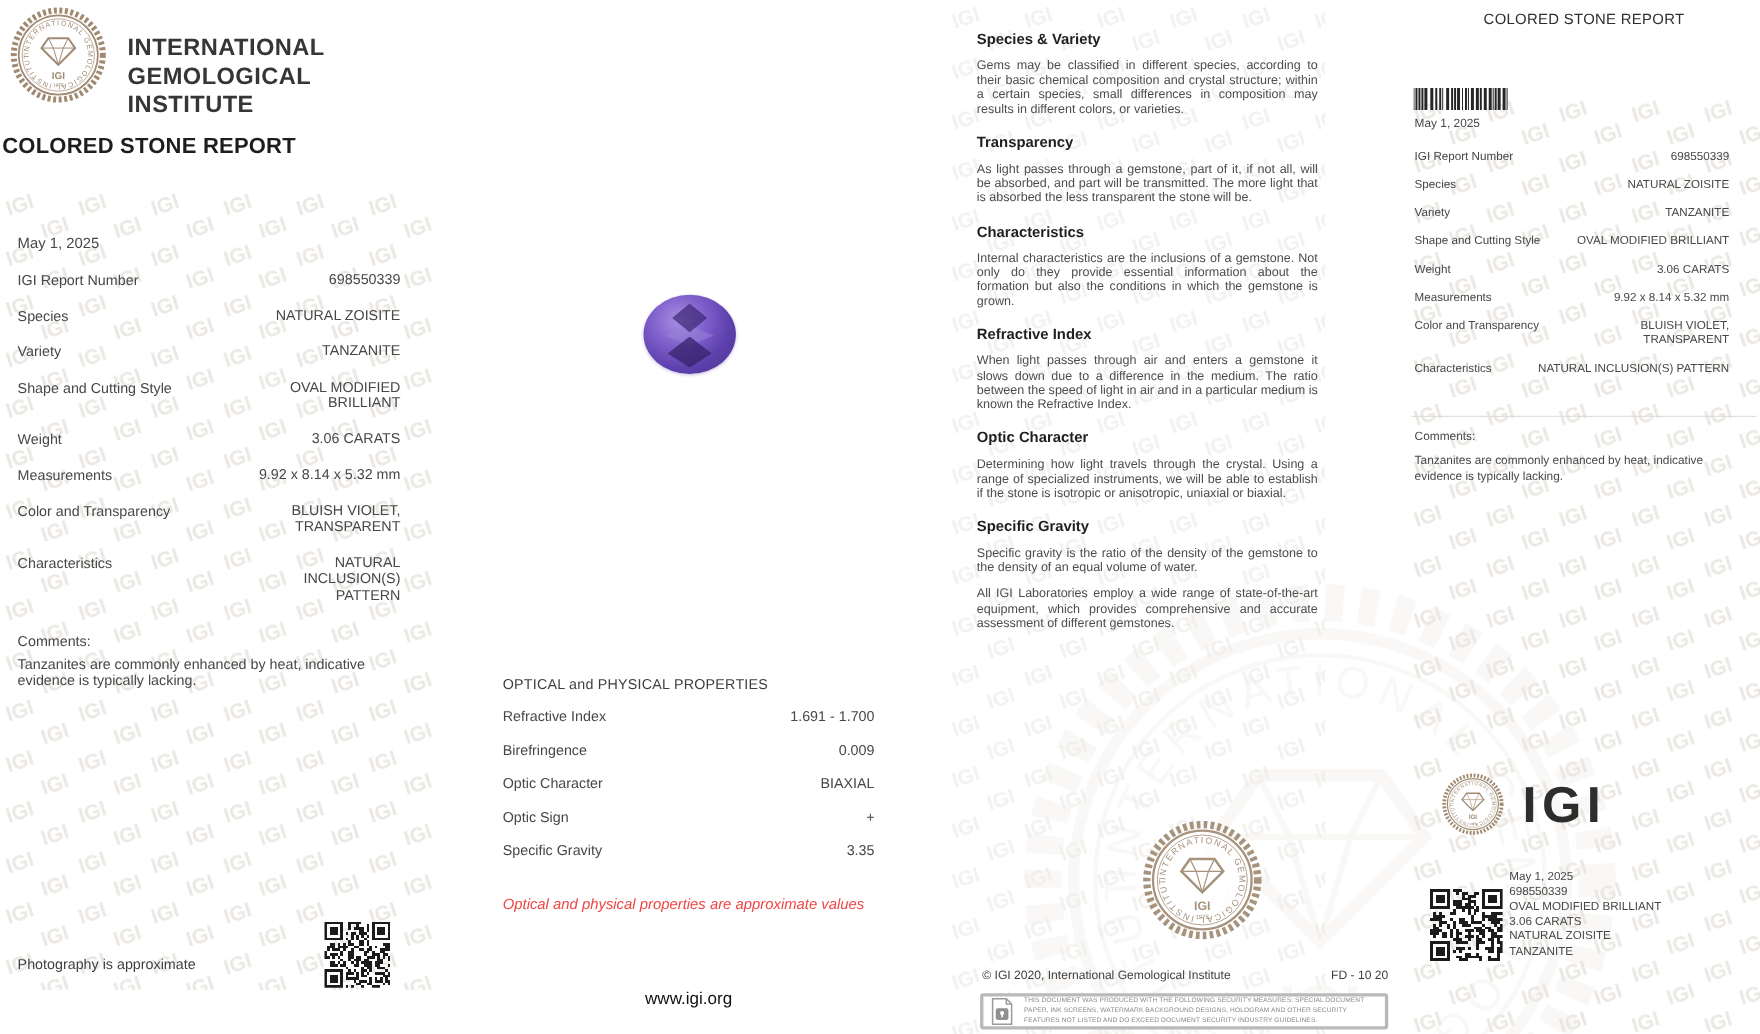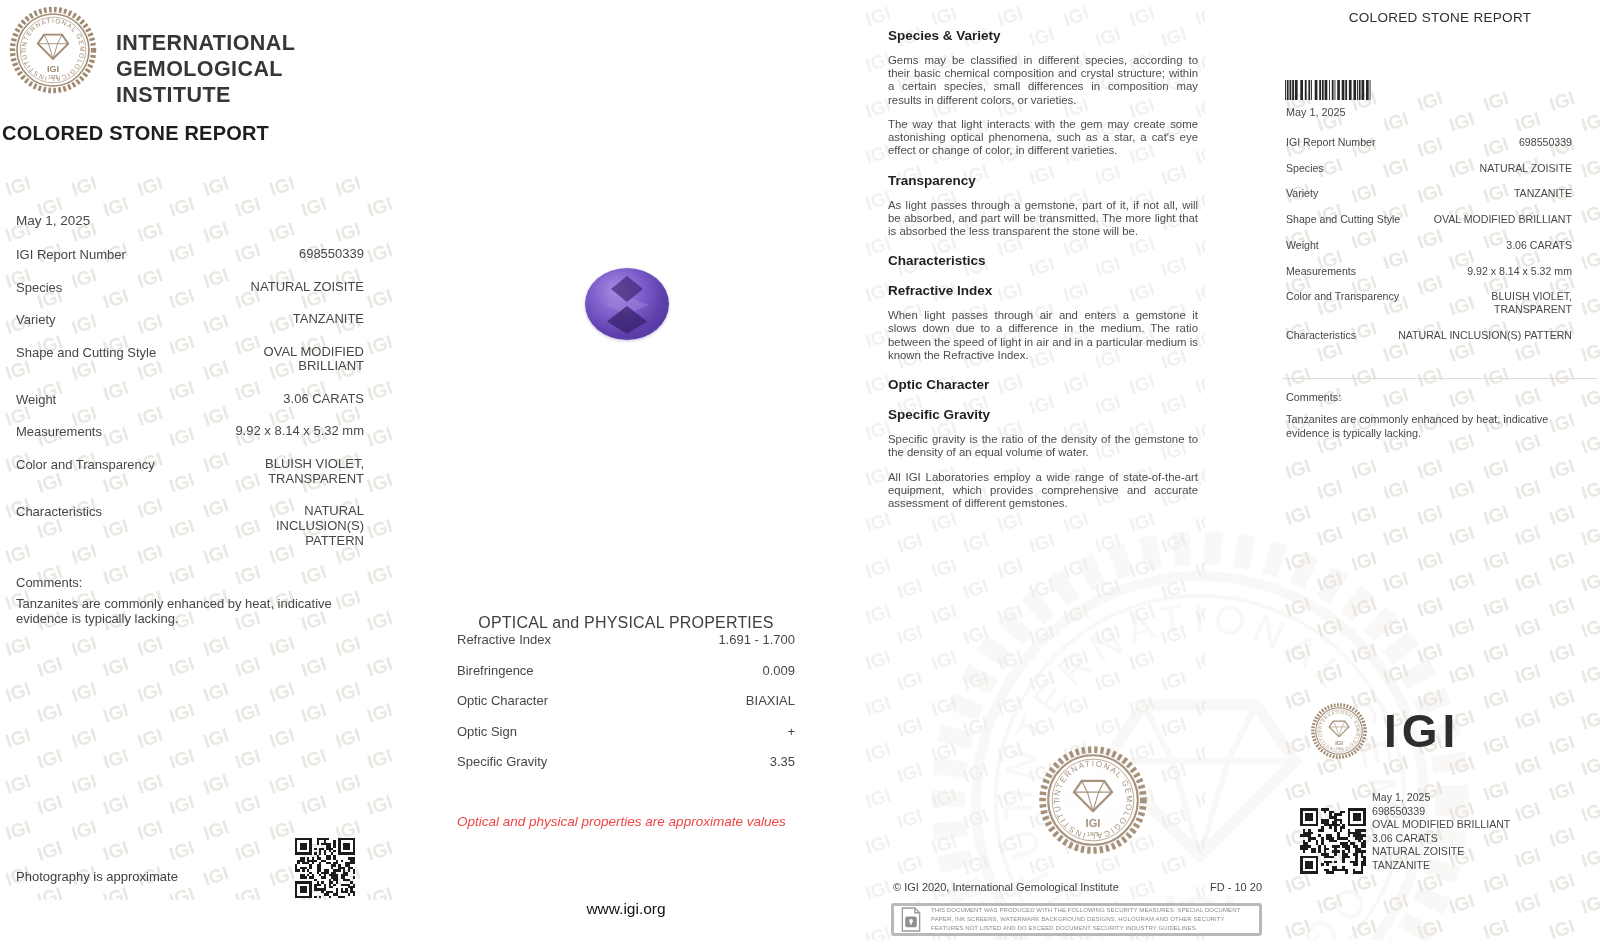--- a/index.html
+++ b/index.html
@@ -33,21 +33,21 @@
   #gem { position:absolute; left:128px; top:268px; width:84px; height:72px; border-radius:50%;
          background:radial-gradient(ellipse at 38% 32%, #a98fe2 0%, #7d5ecb 35%, #5f41ae 62%, #4a2f8e 100%);
          box-shadow:0 1px 3px rgba(90,60,160,.35); overflow:hidden; }
   .facet1 { position:absolute; left:26px; top:8px; width:32px; height:26px; background:#3c2573; opacity:.7;
             clip-path:polygon(50% 0,100% 50%,50% 100%,0 50%); }
   .facet2 { position:absolute; left:22px; top:38px; width:40px; height:28px; background:#35206a; opacity:.75;
             clip-path:polygon(50% 0,100% 55%,50% 100%,0 55%); }
   .facet3 { position:absolute; left:20px; top:22px; width:44px; height:30px; background:#9b82d8; opacity:.55;
             clip-path:polygon(0 50%,50% 20%,100% 50%,50% 80%); }
   #props { position:absolute; left:0; top:614px; width:338px; }
-  #props-title { font-size:16px; color:#3f3f3f; margin-bottom:0; letter-spacing:.2px;text-align:center; }
+  #props-title { font-size:13px; color:#3f3f3f; margin-bottom:14px; letter-spacing:.2px; }
   .prow { display:flex; justify-content:space-between; font-size:13px; color:#474747; margin-bottom:15.5px; }
   #props-note { position:absolute; left:0; top:814px; font-size:13.5px; font-style:italic; color:#ef4444; }
   #website { position:absolute; left:0; top:900px; width:338px; text-align:center; font-size:15.5px; font-weight:normal; color:#111; }
 
   
   #panel3 { left:860px; top:0; width:402px; height:940px; }
   #p3-wm { position:absolute; left:0; top:0; width:345px; height:940px; opacity:.75; }
   #glossary { position:absolute; left:28px; top:28px; width:310px; }
   .g-head { font-size:13.5px; font-weight:bold; color:#1f1f1f; margin-top:15px; margin-bottom:11px; }
   .g-head:first-child { margin-top:0; }
@@ -441,27 +441,28 @@
             <text x="38" y="44" transform="rotate(-18 48 40)" font-family="Liberation Sans, sans-serif" font-weight="bold" font-size="19" fill="#efedea">IGI</text>
           </pattern>
         </defs>
         <rect width="100%" height="100%" fill="url(#wm3)"></rect>
       </svg>
     </div>
 
     <div id="glossary">
       <div class="g-head">Species &amp; Variety</div>
       <p class="g-p">Gems may be classified in different species, according to their basic chemical composition and crystal structure; within a certain species, small differences in composition may results in different colors, or varieties.</p>
-      <p class="g-p">The way that light interacts with the gem may create some astonishing optical phenomena, such as a star, a cat's eye effect or change of color, in different varieties.</p>
       <div class="g-head">Transparency</div>
       <p class="g-p">As light passes through a gemstone, part of it, if not all, will be absorbed, and part will be transmitted. The more light that is absorbed the less transparent the stone will be.</p>
       <div class="g-head">Characteristics</div>
+      <p class="g-p">Internal characteristics are the inclusions of a gemstone. Not only do they provide essential information about the formation but also the conditions in which the gemstone is grown.</p>
       <div class="g-head">Refractive Index</div>
       <p class="g-p">When light passes through air and enters a gemstone it slows down due to a difference in the medium. The ratio between the speed of light in air and in a particular medium is known the Refractive Index.</p>
       <div class="g-head">Optic Character</div>
+      <p class="g-p">Determining how light travels through the crystal. Using a range of specialized instruments, we will be able to establish if the stone is isotropic or anisotropic, uniaxial or biaxial.</p>
       <div class="g-head">Specific Gravity</div>
       <p class="g-p">Specific gravity is the ratio of the density of the gemstone to the density of an equal volume of water.</p>
       <p class="g-p">All IGI Laboratories employ a wide range of state-of-the-art equipment, which provides comprehensive and accurate assessment of different gemstones.</p>
     </div>
 
     <div id="p3-seal"><svg viewBox="0 0 100 100" width="100%" height="100%">
     <circle cx="50" cy="50" r="45" fill="none" stroke="#a08a72" stroke-width="6" stroke-dasharray="3 2.6"></circle>
     <circle cx="50" cy="50" r="40" fill="#fff" stroke="#a08a72" stroke-width="1.8"></circle>
     <circle cx="50" cy="50" r="36.5" fill="none" stroke="#a08a72" stroke-width="0.7"></circle>
     <defs>

